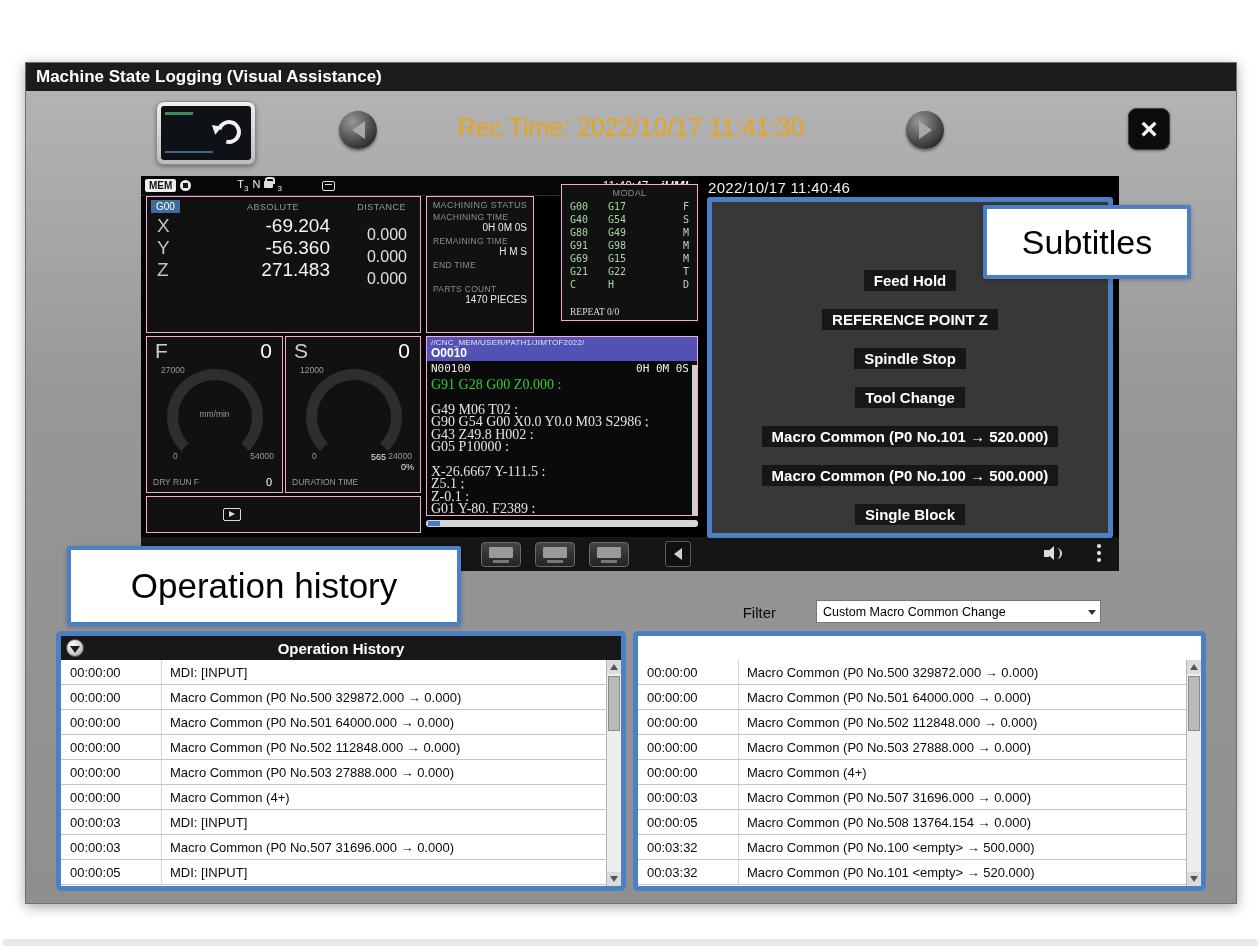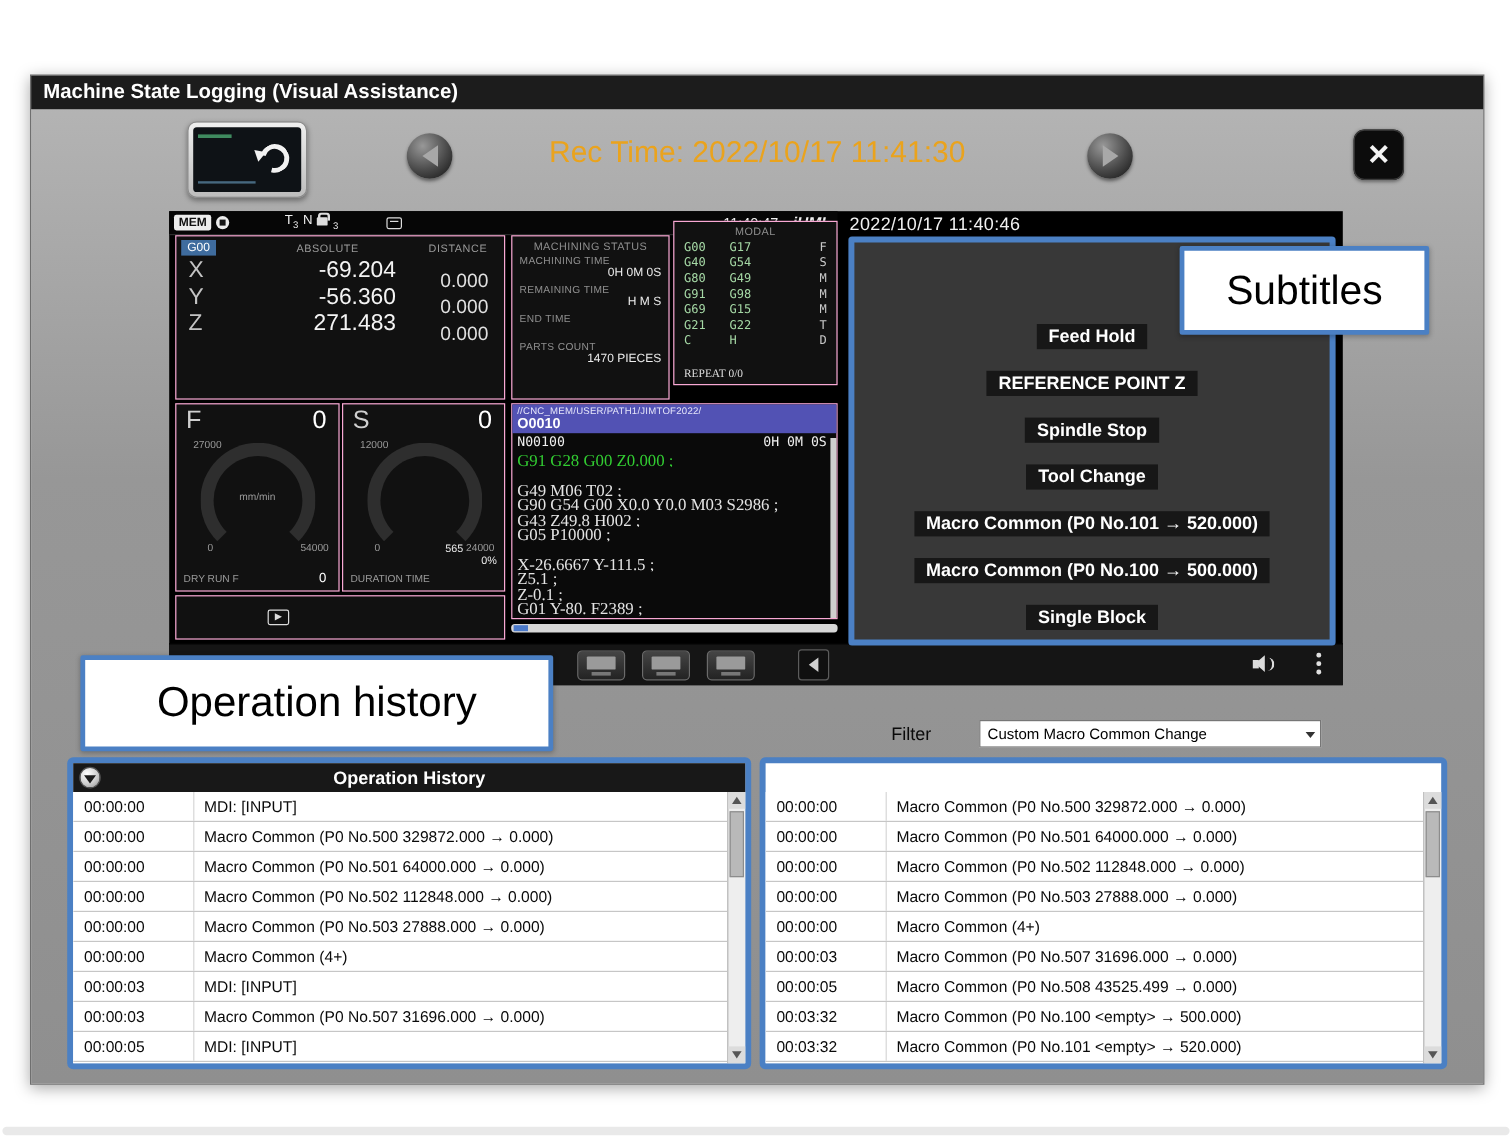--- a/index.html
+++ b/index.html
@@ -57,21 +57,21 @@
 .gmode{position:absolute;left:4px;top:3px;background:#3f6c9e;color:#fff;font-size:10px;padding:0 5px;line-height:13px}
 .pos-col{position:absolute;top:5px;color:#9a9a9a;font-size:9px;letter-spacing:.5px}
 .pos-col.abs{left:100px}
 .pos-col.dist{right:14px}
 .pos-rows{position:absolute;left:0;right:0;top:18px}
 .pos-row{position:relative;height:22px}
 .pos-row .axis{position:absolute;left:10px;top:0;font-size:19px;color:#c4c4c4}
 .pos-row .absv{position:absolute;right:90px;top:0;font-size:19px;color:#f4f4f4}
 .pos-row .distv{position:absolute;right:13px;top:11px;font-size:16px;color:#e0e0e0}
 
-.ms-panel{left:285px;top:20px;width:132px;height:137px}
+.ms-panel{left:285px;top:20px;width:108px;height:137px}
 .ms-title{text-align:center;color:#8f8f8f;font-size:9px;padding-top:3px;letter-spacing:.4px}
 .ms-item{padding:2px 6px 0}
 .ms-label{color:#8f8f8f;font-size:8.5px;letter-spacing:.3px}
 .ms-value{color:#ececec;font-size:10px;text-align:right;min-height:12px}
 
 .modal-panel{left:420px;top:8px;width:137px;height:137px;font-family:"DejaVu Sans Mono",monospace}
 .modal-title{text-align:center;color:#8f8f8f;font-size:9px;padding-top:3px;font-family:"Liberation Sans",sans-serif;letter-spacing:.4px}
 .modal-rows{margin-top:2px}
 .modal-row{display:flex;padding:0 8px;height:13px;font-size:10px;line-height:13px}
 .modal-row .mc1{width:38px;color:#a5d8a5}
@@ -461,21 +461,21 @@
         <div class="hist-row">
           <span class="hr-time">00:00:00</span>
           <span class="hr-text">Macro Common (4+)</span>
         </div>
         <div class="hist-row">
           <span class="hr-time">00:00:03</span>
           <span class="hr-text">Macro Common (P0 No.507 31696.000 → 0.000)</span>
         </div>
         <div class="hist-row">
           <span class="hr-time">00:00:05</span>
-          <span class="hr-text">Macro Common (P0 No.508 43525.499 → 0.000)</span>
+          <span class="hr-text">Macro Common (P0 No.508 13764.154 → 0.000)</span>
         </div>
         <div class="hist-row">
           <span class="hr-time">00:03:32</span>
           <span class="hr-text">Macro Common (P0 No.100 &lt;empty&gt; → 500.000)</span>
         </div>
         <div class="hist-row">
           <span class="hr-time">00:03:32</span>
           <span class="hr-text">Macro Common (P0 No.101 &lt;empty&gt; → 520.000)</span>
         </div>
     </div>

